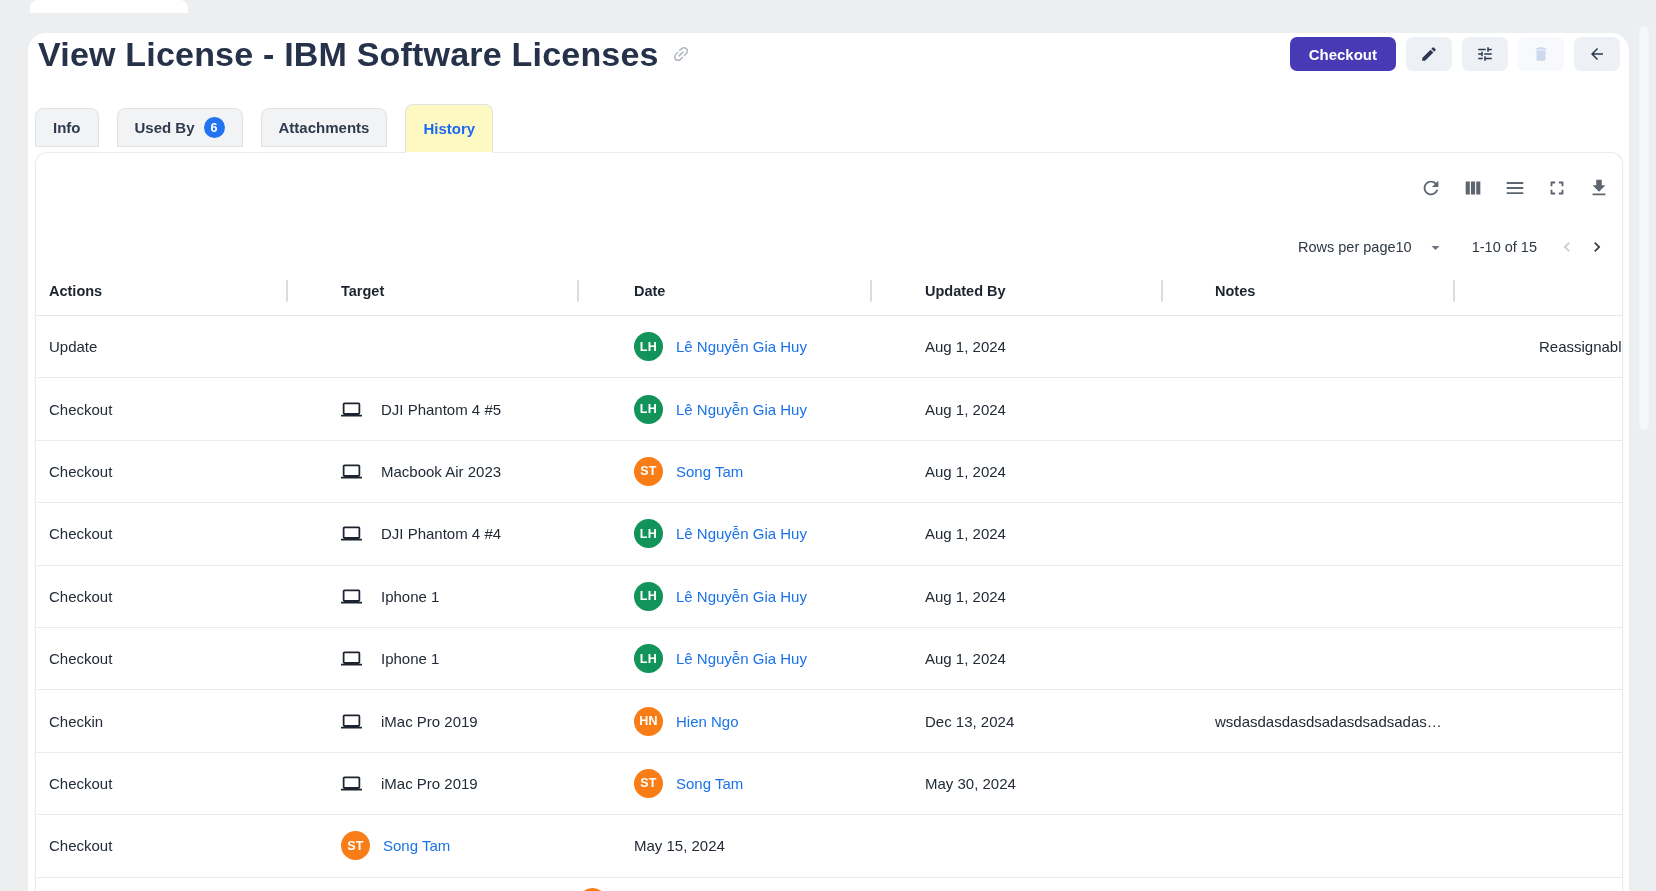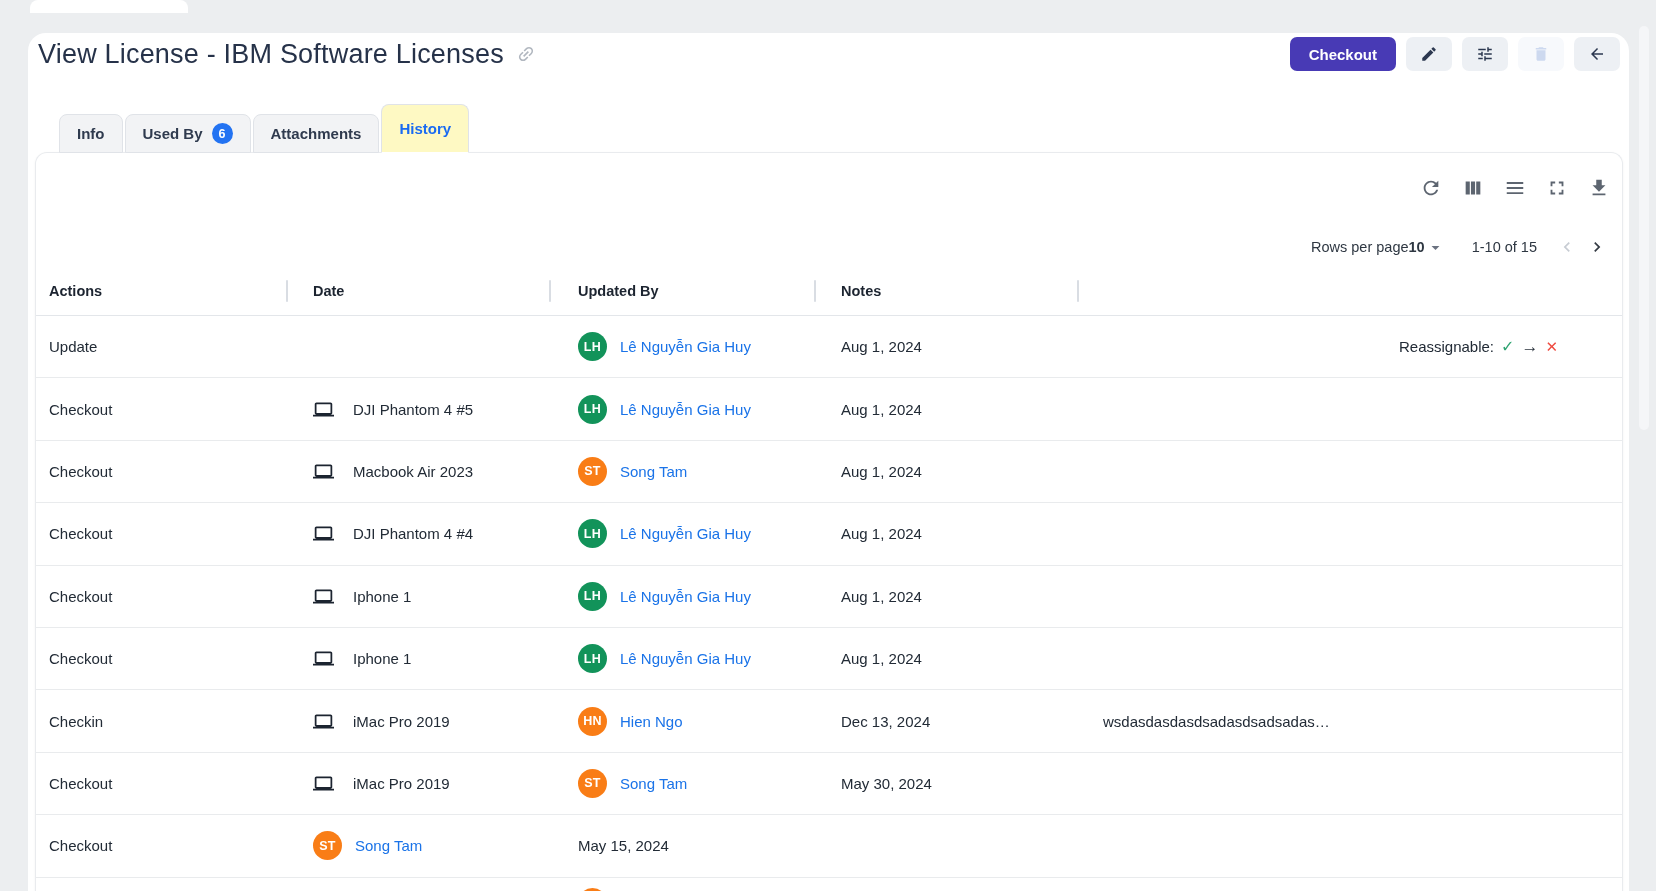--- a/index.html
+++ b/index.html
@@ -7,53 +7,53 @@
   body { font-family:"Liberation Sans","DejaVu Sans",sans-serif; background:#eceef0; overflow:hidden; }
   #app { position:relative; width:1656px; height:891px; background:#eceef0; overflow:hidden; }
 
   .top-notch { position:absolute; left:30px; top:0; width:158px; height:13px; background:#ffffff; border-radius:8px 8px 0 0; }
 
   .card { position:absolute; left:28px; top:33px; width:1601px; height:858px; background:#ffffff; border-radius:18px 18px 0 0; }
 
   
   .hdr { position:absolute; left:38px; top:33px; width:1582px; height:42px; display:flex; align-items:center; justify-content:space-between; }
   .title-wrap { display:flex; align-items:center; gap:12px; }
-  .page-title { font-size:27px; font-weight:400; color:#263249; letter-spacing:.2px; }
+  .page-title { font-size:34px; font-weight:700; color:#263249; letter-spacing:.2px; }
   .link-ic { width:20px; height:20px; transform:rotate(-45deg); opacity:.75; }
   .hdr-actions { display:flex; align-items:center; gap:10px; }
   .btn-primary { height:34px; padding:0 19px; border:none; border-radius:7px; background:#483AB5; color:#fff; font-size:15px; font-weight:600; font-family:inherit; display:flex; align-items:center; cursor:pointer; }
   .icon-btn { width:46px; height:34px; border:none; border-radius:7px; background:#edf0f4; display:flex; align-items:center; justify-content:center; cursor:pointer; }
   .icon-btn.disabled { background:#f7f9fc; }
   .icon-btn svg { width:18px; height:18px; }
 
   
-  .tabs { position:absolute; left:35px; top:104px; display:flex; align-items:flex-end; gap:2px; z-index:3;margin-left:24px; }
+  .tabs { position:absolute; left:35px; top:104px; display:flex; align-items:flex-start; gap:18px; z-index:3; }
   .tab { margin-top:4px; height:39px; padding:0 17px; display:flex; align-items:center; gap:9px; background:#f2f3f5; border:1px solid #e0e3e8; border-radius:8px 8px 0 0; font-size:15px; font-weight:600; color:#2f3a4e; cursor:pointer; }
   .tab.active { margin-top:0; height:49px; background:#fef9c3; border-bottom:1px solid #ffffff; color:#1A6BF2; }
   .tab-badge { width:21px; height:21px; border-radius:50%; background:#2373F2; color:#fff; font-size:12.5px; font-weight:700; display:flex; align-items:center; justify-content:center; }
 
   
   .panel { position:absolute; left:35px; top:152px; width:1588px; height:739px; background:#fff; border:1px solid #e9ebee; border-bottom:none; border-radius:12px 12px 0 0; box-shadow:0 1px 3px rgba(16,24,40,.05); z-index:1; }
 
   .toolbar { position:absolute; top:20px; right:8px; display:flex; align-items:center; gap:12px; }
   .tool-btn { width:30px; height:30px; border:none; background:transparent; display:flex; align-items:center; justify-content:center; cursor:pointer; border-radius:6px; }
   .tool-btn svg { width:22px; height:22px; fill:#5d6570; }
 
   .pagination { position:absolute; top:79px; right:10px; display:flex; align-items:center; font-size:14.5px; color:#2e3742; }
   .pg-label { }
-  .pg-size { display:flex; align-items:center; gap:1px; margin-right:27px; cursor:pointer;font-weight:bold; }
+  .pg-size { display:flex; align-items:center; gap:14px; margin-right:27px; cursor:pointer; }
   .pg-size svg { width:19px; height:19px; fill:#6b7280; }
   .pg-range { margin-right:15px; }
   .pg-nav { width:30px; height:30px; border:none; background:transparent; display:flex; align-items:center; justify-content:center; cursor:pointer; }
   .pg-nav svg { width:20px; height:20px; }
   .pg-nav.prev svg { fill:#c7ccd3; }
   .pg-nav.next svg { fill:#343b44; }
 
   
-  .rowgrid { display:grid; grid-template-columns:252px 263px 265px 263px 264px 265px; align-items:center; width:100%; padding-right:16px; }
+  .rowgrid { display:grid; grid-template-columns:252px 263px 265px 263px 264px 265px; align-items:center; width:100%; padding-right:16px;gap:28px; }
   .rowgrid>*:nth-child(1){ padding-left:13px; }
   .rowgrid>*:nth-child(2){ padding-left:25px; }
   .rowgrid>*:nth-child(3){ padding-left:27px; }
   .rowgrid>*:nth-child(4){ padding-left:25px; }
   .rowgrid>*:nth-child(5){ padding-left:24px; }
   .rowgrid>*:nth-child(6){ padding-left:26px; }
 
   .thead { position:absolute; top:113px; left:0; width:100%; height:50px; border-bottom:1px solid #e3e6ea; }
   .hcell { position:relative; height:50px; display:flex; align-items:center; font-size:14.5px; font-weight:700; color:#1c2430; cursor:pointer; }
   .hcell::after { content:""; position:absolute; right:0; top:50%; transform:translateY(-50%); width:2px; height:22px; background:#d9dde3; border-radius:1px; }
@@ -184,20 +184,23 @@
             <path d="M8.59 16.59 10 18l6-6-6-6-1.41 1.41L13.17 12z"></path>
           </svg>
         </button>
     </div>
 
     <div class="thead rowgrid" id="thead">
         <div class="hcell">
           <span>Actions</span>
         </div>
         <div class="hcell">
+          <span>Target</span>
+        </div>
+        <div class="hcell">
           <span>Date</span>
         </div>
         <div class="hcell">
           <span>Updated By</span>
         </div>
         <div class="hcell">
           <span>Notes</span>
         </div>
       </div>
 

